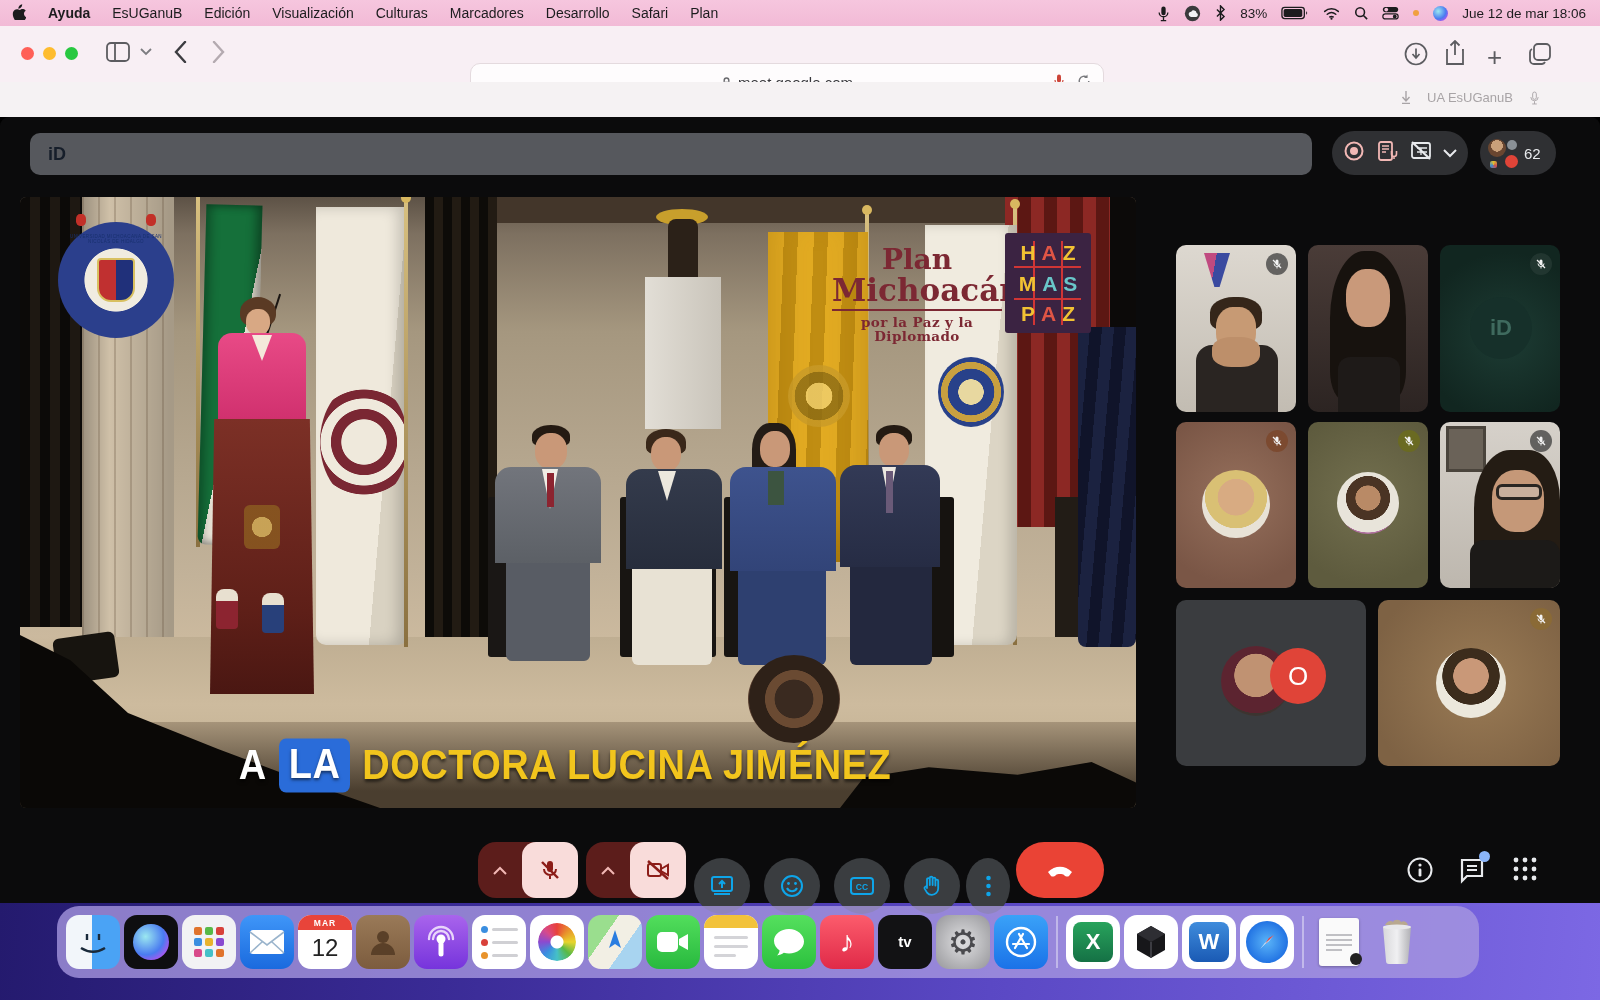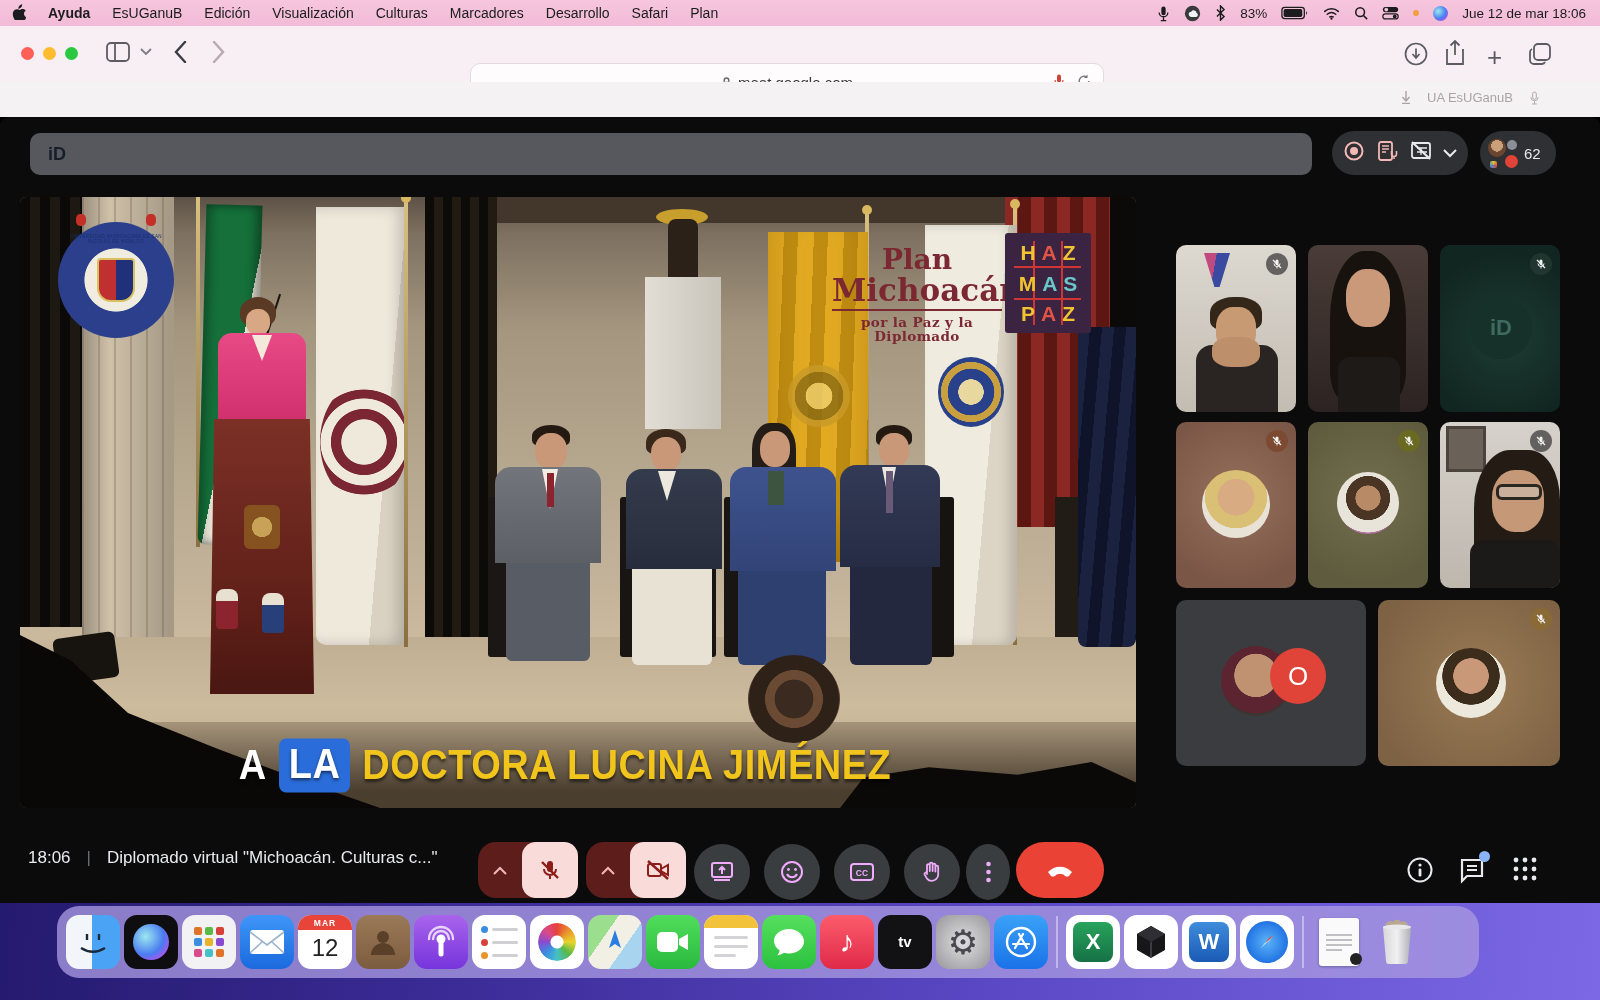--- a/index.html
+++ b/index.html
@@ -162,22 +162,22 @@
   .avphoto{border-radius:50%;position:absolute;}
   
   #botbar{left:0;top:703px;width:1600px;height:83px;background:#0b0b0c;color:#e8eaed;}
   #meetingInfo{left:28px;top:28px;display:flex;align-items:center;gap:16px;font-size:17px;}
   #meetingInfo .sep{color:#6b6e72;}
   #meetingInfo .title{max-width:360px;white-space:nowrap;overflow:hidden;text-overflow:ellipsis;}
   .redgrp{top:22px;width:100px;height:56px;background:#5c1d1b;border-radius:18px;display:flex;align-items:center;}
   .redgrp .chev{width:44px;display:flex;justify-content:center;color:#f2b8b5;}
   .redgrp .sq{width:56px;height:56px;background:#f9dcda;border-radius:14px;display:flex;
     align-items:center;justify-content:center;color:#8c1d18;}
-  .cbtn{top:24px;width:56px;height:56px;border-radius:50%;background:#3a3d40;display:flex;
-    align-items:center;justify-content:center;color:#f0abfc;}
+  .cbtn{top:38px;width:56px;height:56px;border-radius:50%;background:#3a3d40;display:flex;
+    align-items:center;justify-content:center;color:#0ea5e9;}
   #endcall{left:1016px;top:22px;width:88px;height:56px;border-radius:28px;background:#ea4335;
     display:flex;align-items:center;justify-content:center;color:#fff;}
   .rbtn{top:36px;color:#e8eaed;}
   .chatdot{position:absolute;right:-4px;top:-5px;width:11px;height:11px;border-radius:50%;background:#8ab4f8;}
   
   #dock{left:57px;top:906px;width:1422px;height:72px;border-radius:22px;
     background:rgba(168,152,224,.78);display:flex;align-items:center;gap:4px;padding:0 9px;box-sizing:border-box;}
   .dk{width:54px;height:54px;border-radius:13px;position:relative;flex:0 0 auto;
     display:flex;align-items:center;justify-content:center;overflow:hidden;}
   .dksep{width:2px;height:52px;background:rgba(255,255,255,.4);margin:0 4px;flex:0 0 auto;}
@@ -564,25 +564,20 @@
     <div class="badge" style="background:#8a6a36">
         <svg width="12" height="12" viewBox="0 0 24 24">
           <path d="M12 3a3 3 0 0 1 3 3v5a3 3 0 0 1-6 0V6a3 3 0 0 1 3-3z" fill="currentColor"></path>
           <path d="M6 11a6 6 0 0 0 12 0M12 17v4" stroke="currentColor" stroke-width="2" fill="none"></path>
           <line x1="4" y1="4" x2="20" y2="20" stroke="currentColor" stroke-width="2.4"></line>
         </svg>
       </div>
   </div>
 
   <div id="botbar" class="abs">
-    <div id="meetingInfo" class="abs">
-      <span>18:06</span>
-      <span class="sep">|</span>
-      <span class="title">Diplomado virtual "Michoacán. Culturas c..."</span>
-    </div>
 
     <div class="abs redgrp" style="left:478px">
       <span class="chev">
           <svg width="14" height="9" viewBox="0 0 14 9">
             <path d="M1 8l6-6 6 6" fill="none" stroke="#f2b8b5" stroke-width="2"></path>
           </svg>
         </span>
       <span class="sq">
           <svg width="24" height="24" viewBox="0 0 24 24">
             <path d="M12 3a3 3 0 0 1 3 3v5a3 3 0 0 1-6 0V6a3 3 0 0 1 3-3z" fill="currentColor"></path>

